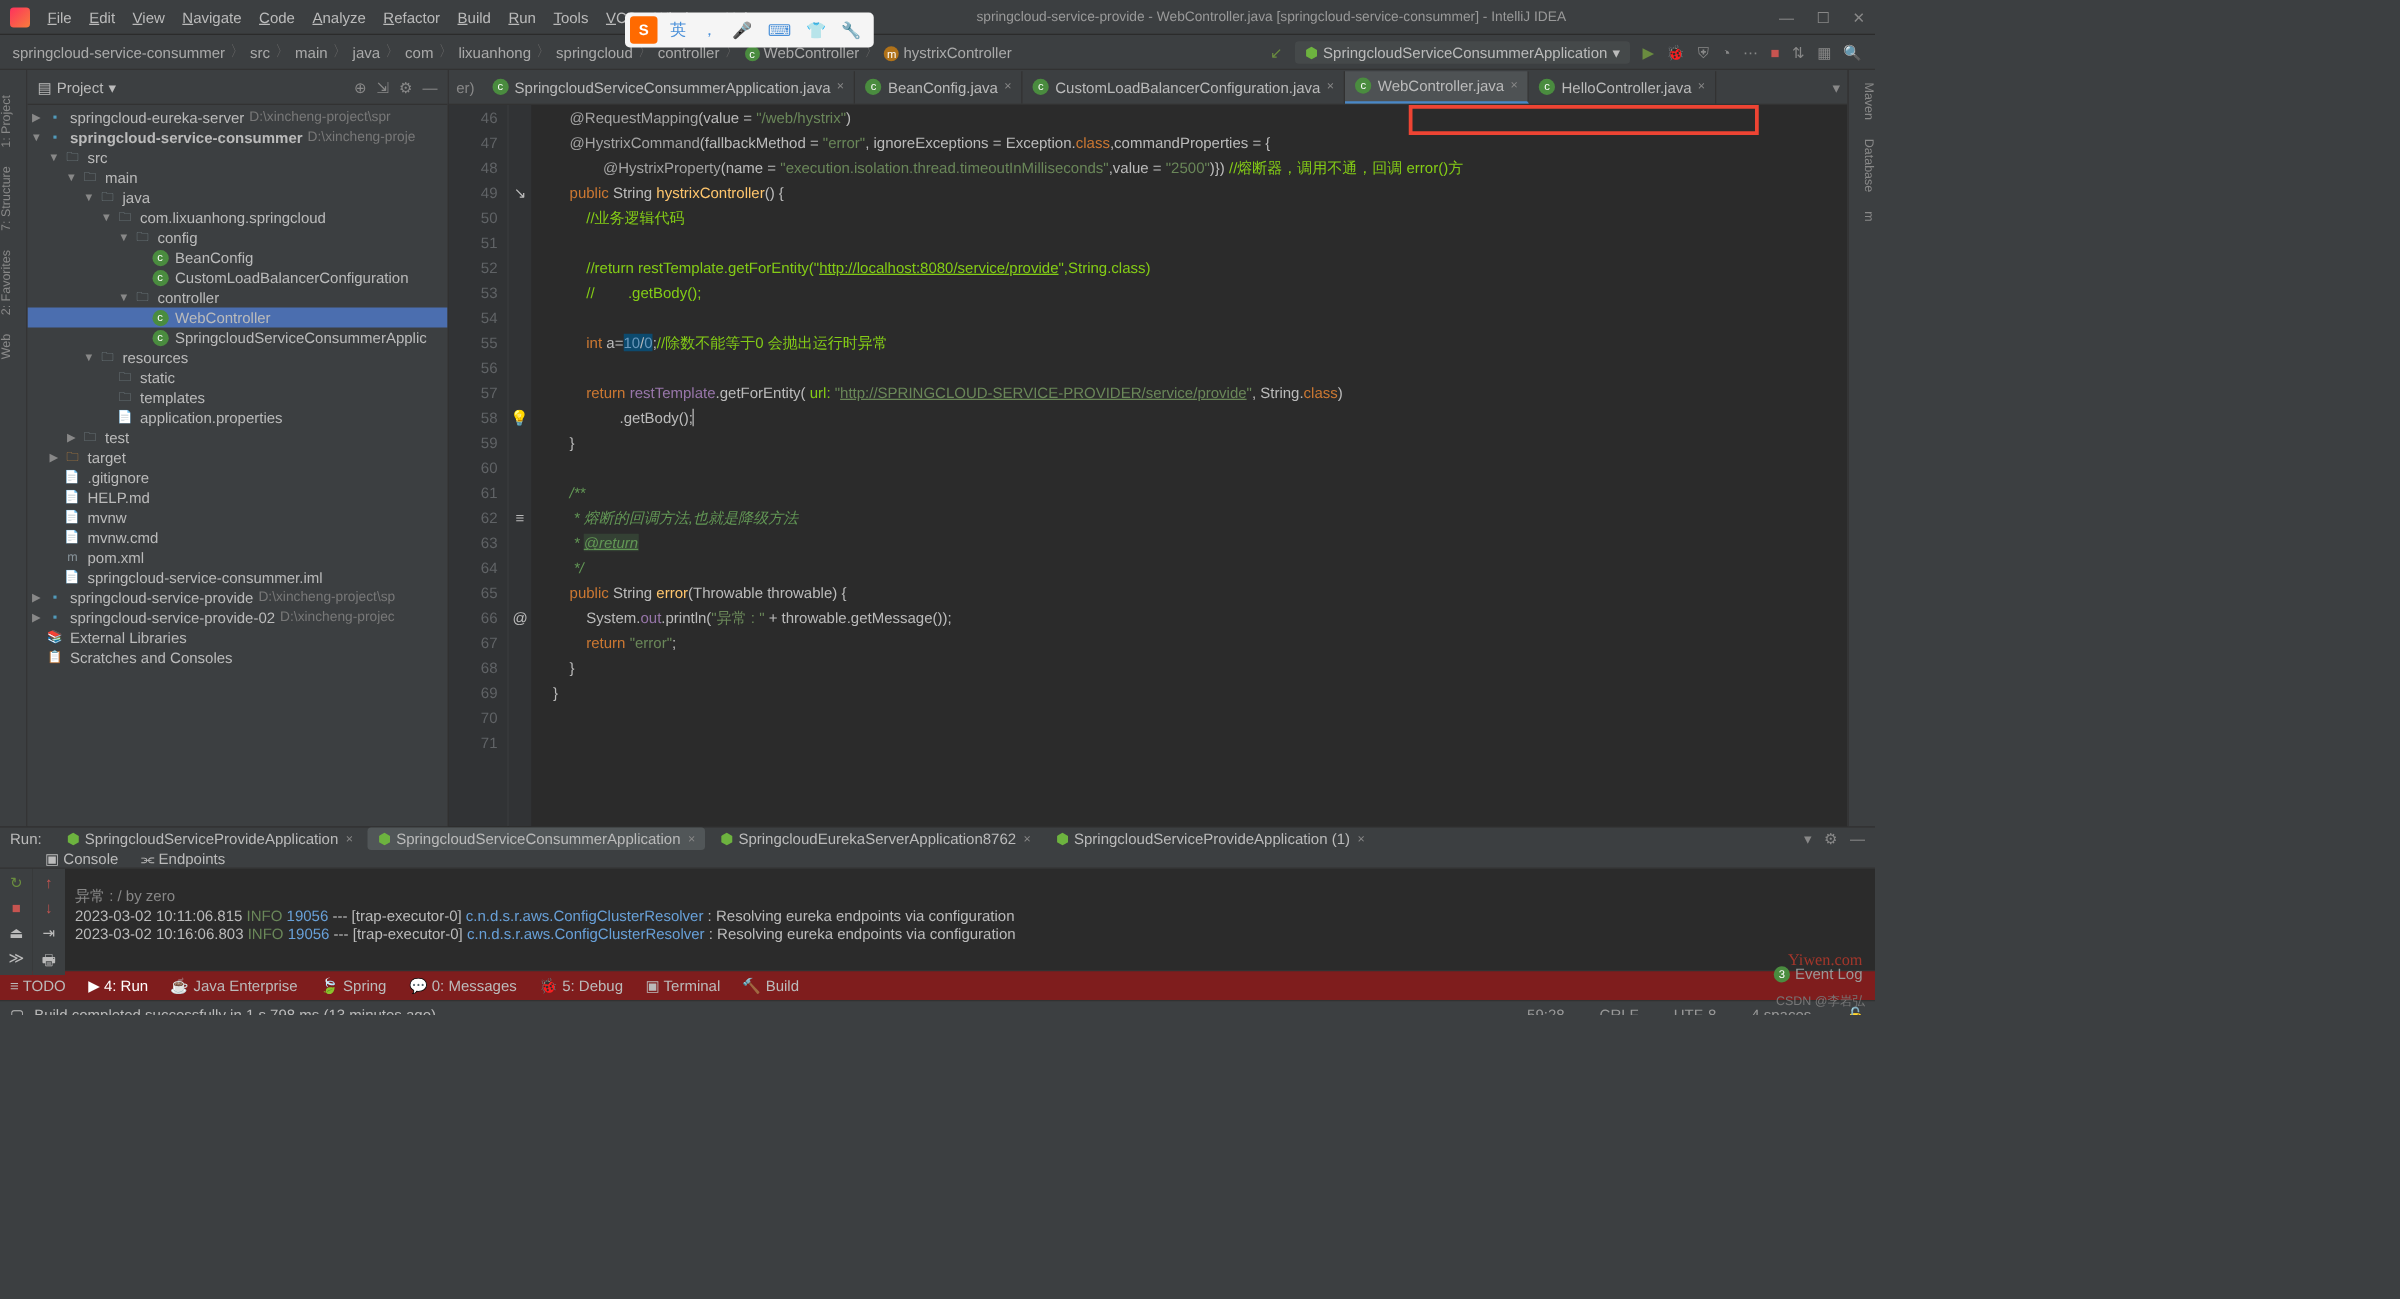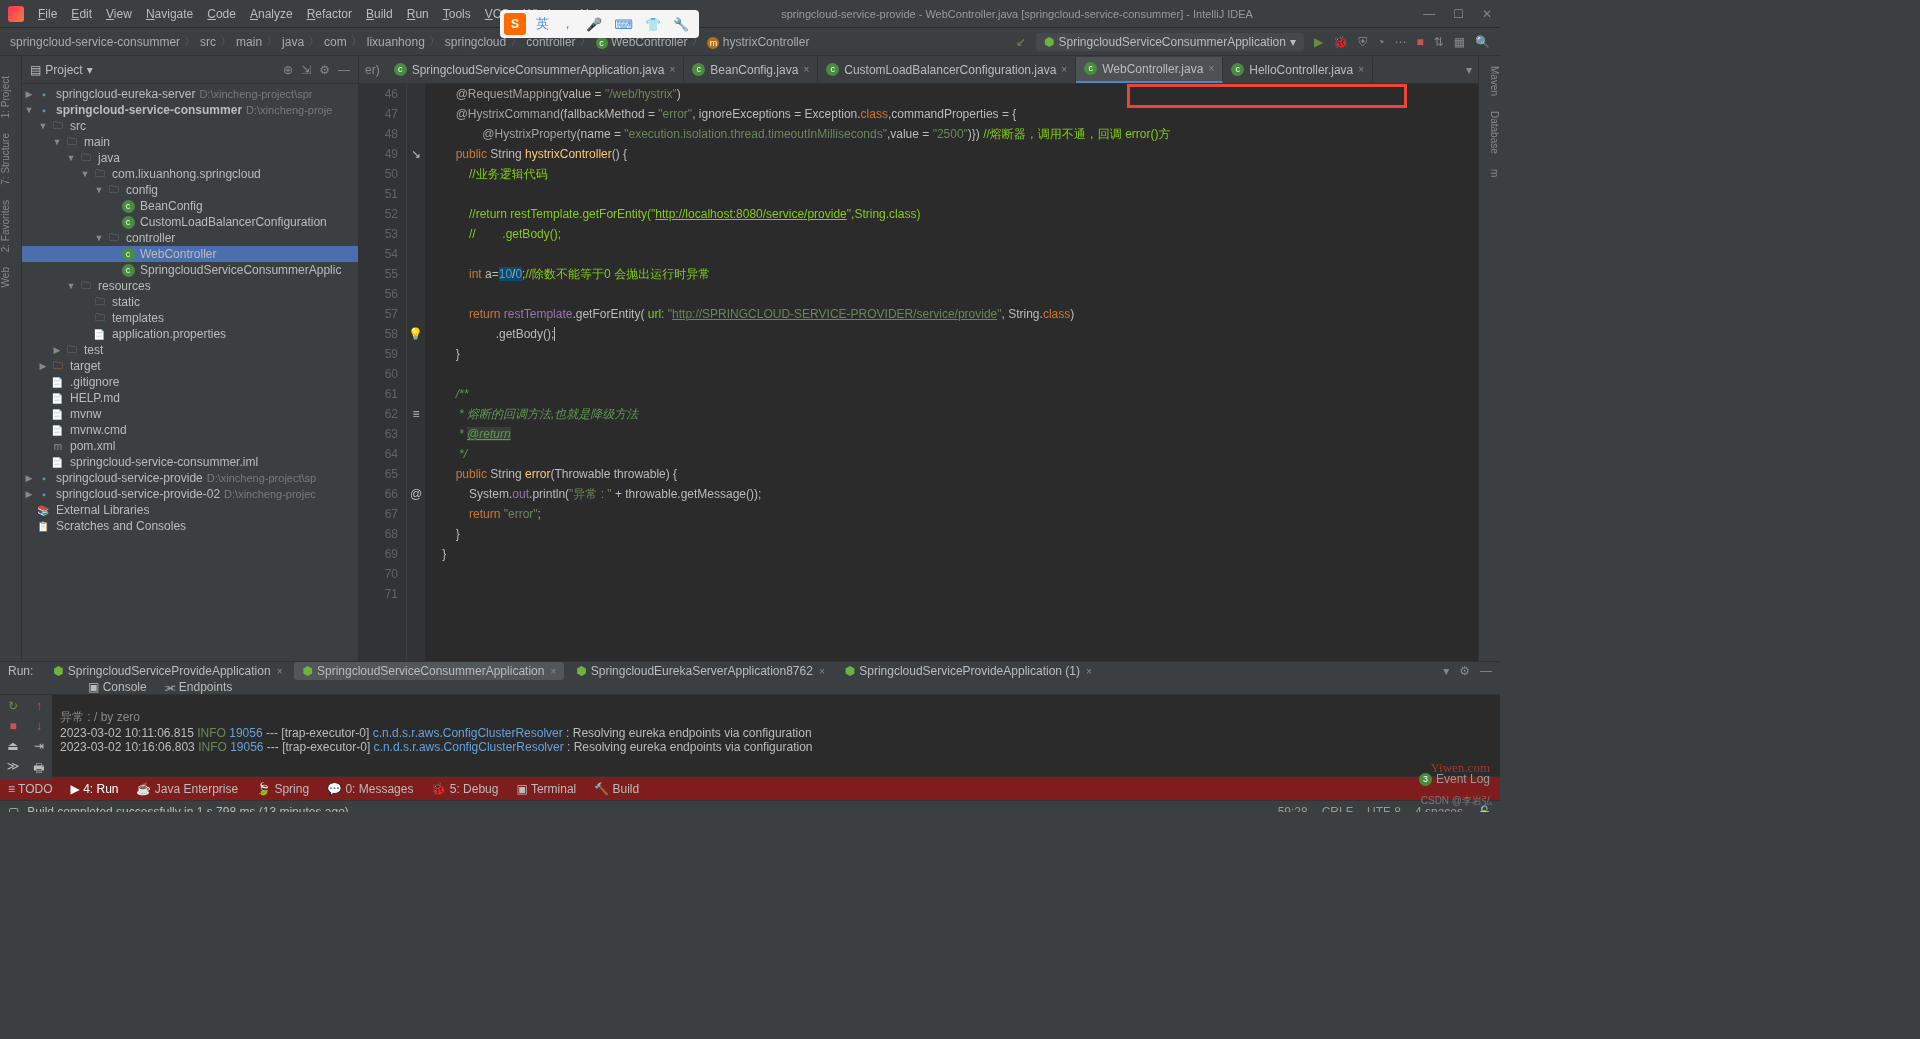--- a/index.html
+++ b/index.html
@@ -59,33 +59,33 @@
 .k{color:#cc7832}.s{color:#6a8759}.c{color:#84cc16}.a{color:#a3a3a3}.n{color:#6897bb}.f{color:#ffc66d}.p{color:#9876aa}.doc{color:#629755;font-style:italic}.doct{color:#629755;font-style:italic;text-decoration:underline;background:#344134}
 .hl{background:#0c4a6e}
 .redbox{position:absolute;border:3px solid #e43;left:768px;top:0px;width:280px;height:24px;pointer-events:none}
 .right-gutter{width:22px;background:#3c3f41;border-left:1px solid #323232;writing-mode:vertical-rl;display:flex;padding-top:10px;gap:15px}
 .right-gutter span{font-size:10px;color:#888;cursor:pointer}
 .run-panel{height:115px;background:#2b2b2b;border-top:1px solid #323232;display:flex;flex-direction:column}
 .run-tabs{height:26px;background:#3c3f41;display:flex;align-items:center;padding:0 8px;gap:4px}
 .run-tab{display:flex;align-items:center;gap:4px;padding:2px 8px;color:#bbb;border-radius:3px}
 .run-tab.active{background:#515658}
 .run-tab .x{color:#888;font-size:10px;margin-left:2px}
-.run-sub{height:24px;background:#3c3f41;display:flex;align-items:flex-start;padding-left:88px;gap:18px;border-bottom:1px solid #323232}
+.run-sub{height:24px;background:#3c3f41;display:flex;align-items:flex-start;padding-left:36px;gap:18px;border-bottom:1px solid #323232}
 .run-sub span{color:#bbb}
 .run-body{flex:1;display:flex}
 .run-ctrl{width:26px;background:#3c3f41;display:flex;flex-direction:column;align-items:center;gap:6px;padding-top:4px}
 .run-ctrl2{width:26px;background:#3c3f41;display:flex;flex-direction:column;align-items:center;gap:6px;padding-top:4px}
 .console{flex:1;font-family:Consolas,monospace;font-size:12px;padding:14px 8px;color:#bbb}
 .console .ts{color:#bbb}.console .lvl{color:#6a8759}.console .pid{color:#68a0d8}.console .cls{color:#68a0d8}
 .bottom-tools{height:24px;background:#7f1d1d;display:flex;align-items:center;padding:0 8px;gap:18px;border-top:1px solid #323232}
 .bottom-tools .bt{color:#bbb;display:flex;align-items:center;gap:4px;cursor:pointer}
 .bottom-tools .bt.active{color:#fff}
 .statusbar{height:22px;background:#3c3f41;display:flex;align-items:center;padding:0 8px;border-top:1px solid #323232}
 .statusbar .msg{color:#bbb}
-.statusbar .right{margin-left:auto;display:flex;gap:14px;color:#999}
+.statusbar .right{margin-left:auto;display:flex;gap:28px;color:#999}
 .watermark{position:absolute;right:10px;bottom:36px;color:#c0392b;font-size:13px;opacity:.8;font-family:serif}
 .csdn{position:absolute;right:8px;bottom:4px;color:#777;font-size:10px}
 .event-log{position:absolute;right:10px;bottom:26px;color:#999;font-size:11px;display:flex;align-items:center;gap:4px}
 .badge{background:#4a8c3f;border-radius:50%;width:13px;height:13px;font-size:9px;color:#fff;text-align:center;line-height:13px}
 .bulb{color:#f0a732}
 </style>
 </head>
 <body>
 
 <div class="titlebar">

